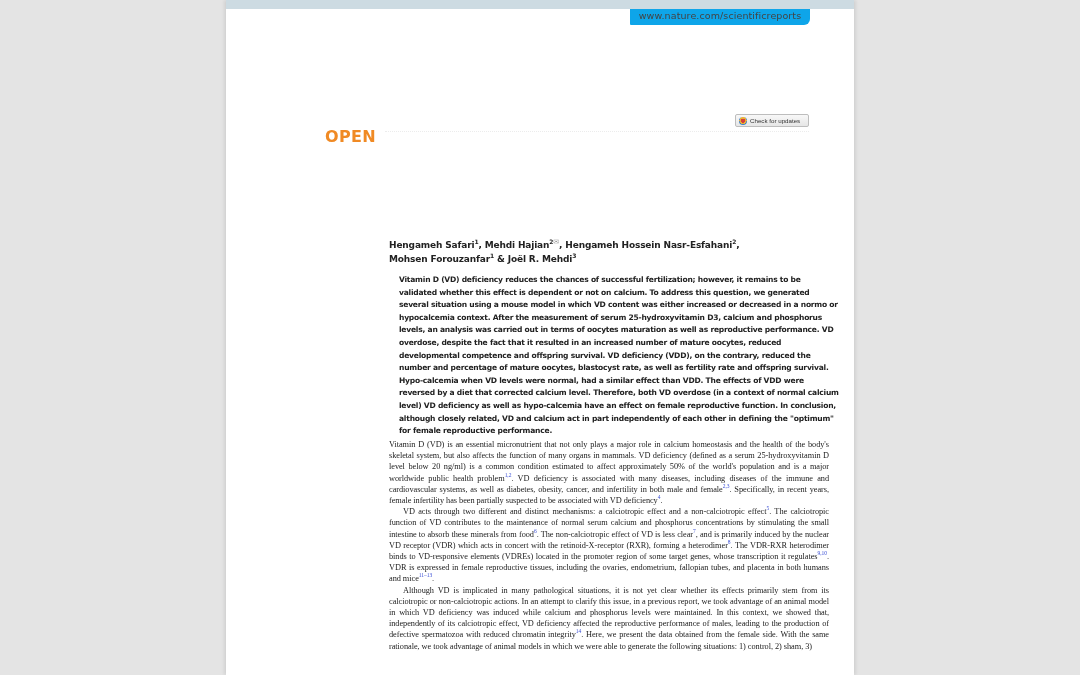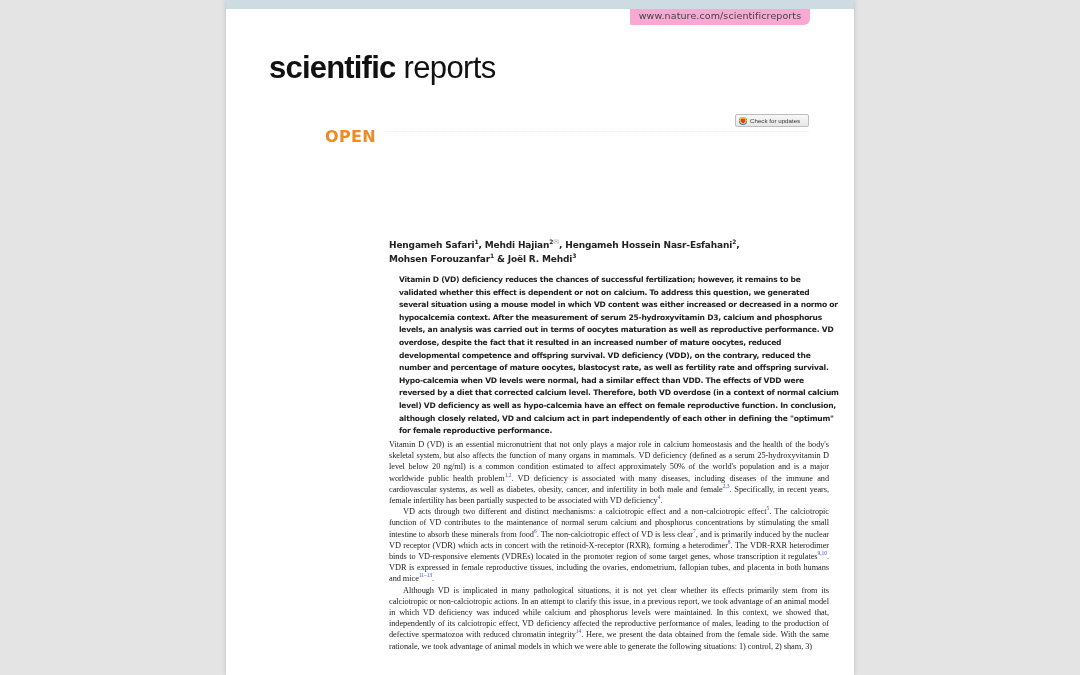--- a/index.html
+++ b/index.html
@@ -14,21 +14,21 @@
     background: #ffffff;
     box-shadow: -2px 0 3px rgba(0,0,0,0.08), 2px 0 3px rgba(0,0,0,0.08);
     overflow: hidden;
   }
   .top-band {
     position: absolute; left: 0; top: 0; width: 628px; height: 9px;
     background: #cddbe2;
   }
   .url-tab {
     position: absolute; left: 404px; top: 9px; width: 180px; height: 16px;
-    background: #f9a8d4;
+    background: #0ea5e9;
     border-bottom-right-radius: 6px; border-bottom-left-radius: 1px;
     font-family: "DejaVu Sans", sans-serif;
     font-size: 9.5px; color: #444; line-height: 14px;
     text-align: center; letter-spacing: 0.1px;
   }
   .logo {
     position: absolute; left: 43px; top: 50px;
     font-family: "Liberation Sans", sans-serif;
     font-size: 31px; color: #111; letter-spacing: -0.6px;
     white-space: nowrap;
@@ -87,23 +87,20 @@
   .body-text p.indent { text-indent: 14px; }
   .ref { color: #3a4fd6; font-size: 5.5px; vertical-align: super; line-height: 0; }
 </style>
 </head>
 <body>
 
 <div class="page">
   <div class="top-band"></div>
   <div class="url-tab">www.nature.com/scientificreports</div>
 
-  <div class="logo">
-    <span class="bold">scientific</span><span class="light"> reports</span>
-  </div>
 
   <div class="updates-btn">
     <span class="updates-icon"></span>
     <span>Check for updates</span>
   </div>
 
   <div class="divider"></div>
 
   <div class="open-label">OPEN</div>
 

